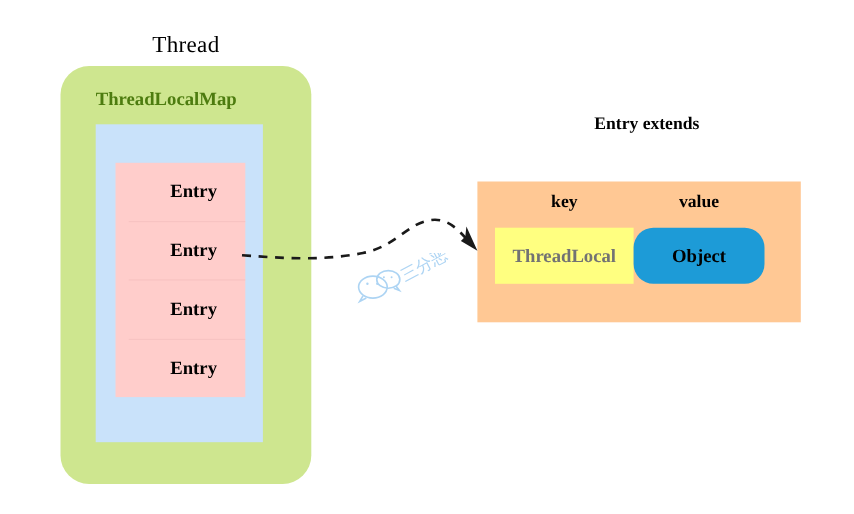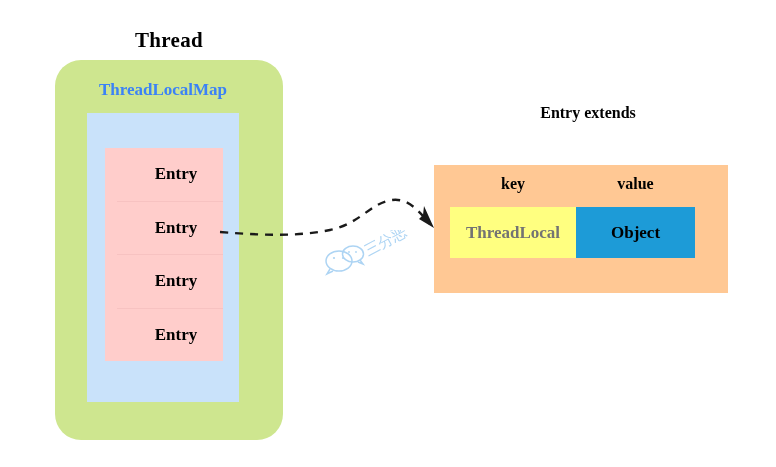--- a/index.html
+++ b/index.html
@@ -18,44 +18,44 @@
   }
 
   
   .thread-title {
     position: absolute;
     left: 55px;
     top: 28px;
     width: 228px;
     text-align: center;
     font-size: 21px;
-    font-weight: bold;
+    font-weight: normal;
     color: #000000;
     letter-spacing: 0.3px;
   }
 
   .thread-box {
     position: absolute;
     left: 55px;
     top: 60px;
     width: 228px;
     height: 380px;
     background: #cee68f;
     border-radius: 26px;
   }
 
   .tlm-title {
     position: absolute;
     left: 87px;
     top: 80px;
     width: 152px;
-    text-align: center;
-    font-size: 17px;
-    font-weight: bold;
-    color: #3b82f6;
+    text-align: left;
+    font-size: 17px;
+    font-weight: bold;
+    color: #4d7c0f;
   }
 
   .tlm-box {
     position: absolute;
     left: 87px;
     top: 113px;
     width: 152px;
     height: 289px;
     background: #c9e2fa;
   }
@@ -140,20 +140,21 @@
     top: 207px;
     width: 119px;
     height: 51px;
     background: #1d9bd7;
     display: flex;
     align-items: center;
     justify-content: center;
     font-size: 17px;
     font-weight: bold;
     color: #000000;
+    border-radius: 18px;
   }
 
   
   .connector {
     position: absolute;
     left: 0;
     top: 0;
     width: 776px;
     height: 467px;
     pointer-events: none;

